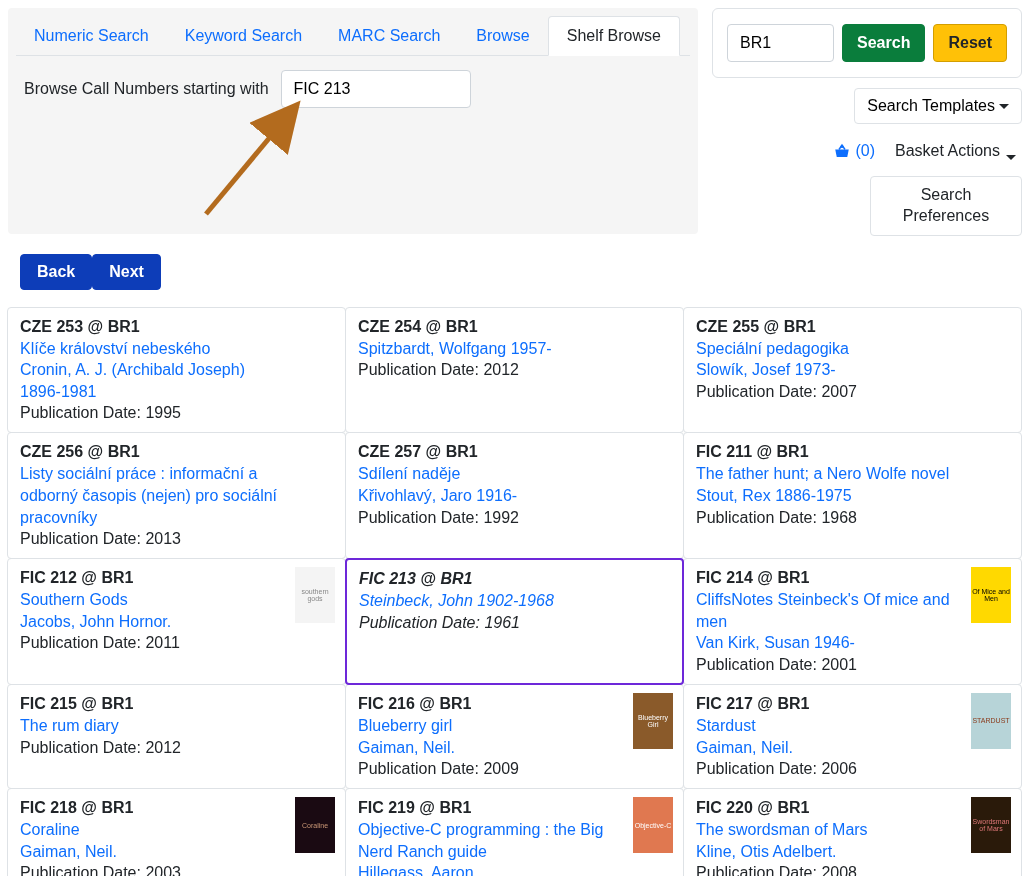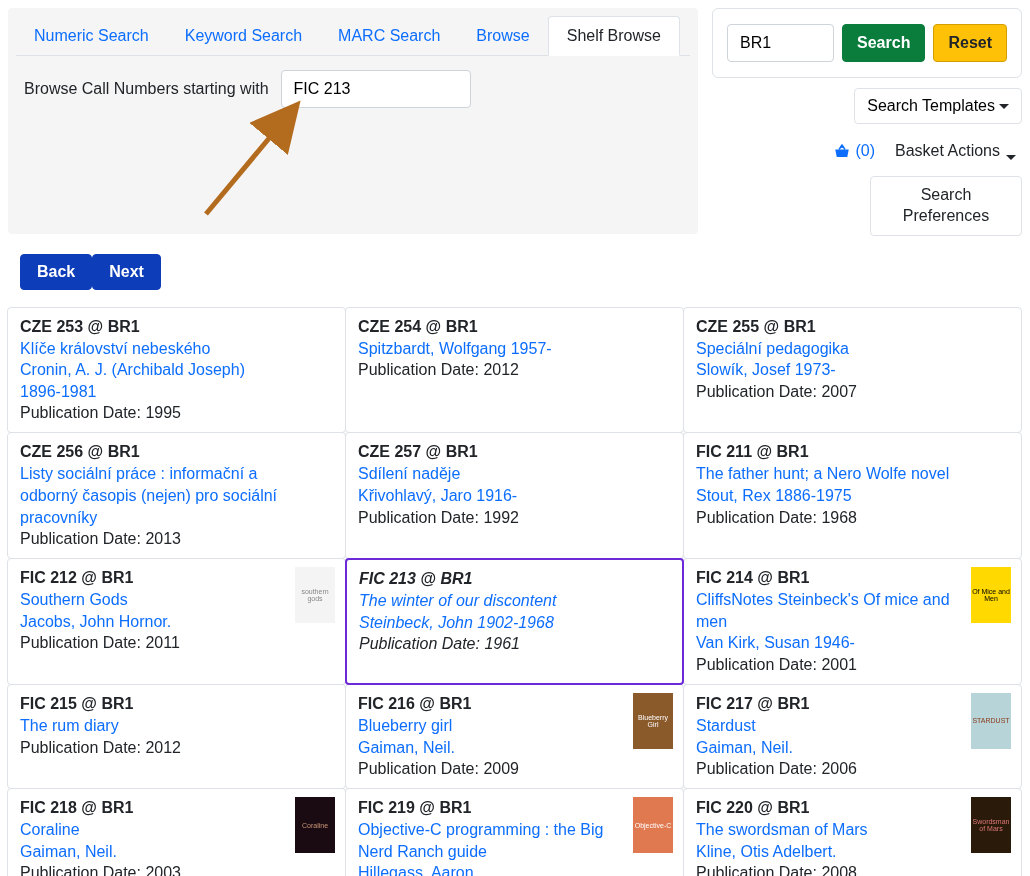--- a/index.html
+++ b/index.html
@@ -159,21 +159,20 @@
           <div class="call-num">FIC 212 @ BR1</div>
           <a class="title-link" href="#">Southern Gods</a>
           <a class="author-link" href="#">Jacobs, John Hornor.</a>
           <div class="pub-date">Publication Date: 2011</div>
         </div>
         <div class="cover" style="background: rgb(244, 244, 244); color: rgb(136, 136, 136);">southern gods</div>
       </div>
       <div class="cell current">
         <div class="cell-text">
           <div class="call-num">FIC 213 @ BR1</div>
-          <a class="title-link" href="#">The winter of our discontent</a>
           <a class="author-link" href="#">Steinbeck, John 1902-1968</a>
           <div class="pub-date">Publication Date: 1961</div>
         </div>
       </div>
       <div class="cell">
         <div class="cell-text">
           <div class="call-num">FIC 214 @ BR1</div>
           <a class="title-link" href="#">CliffsNotes Steinbeck's Of mice and men</a>
           <a class="author-link" href="#">Van Kirk, Susan 1946-</a>
           <div class="pub-date">Publication Date: 2001</div>

